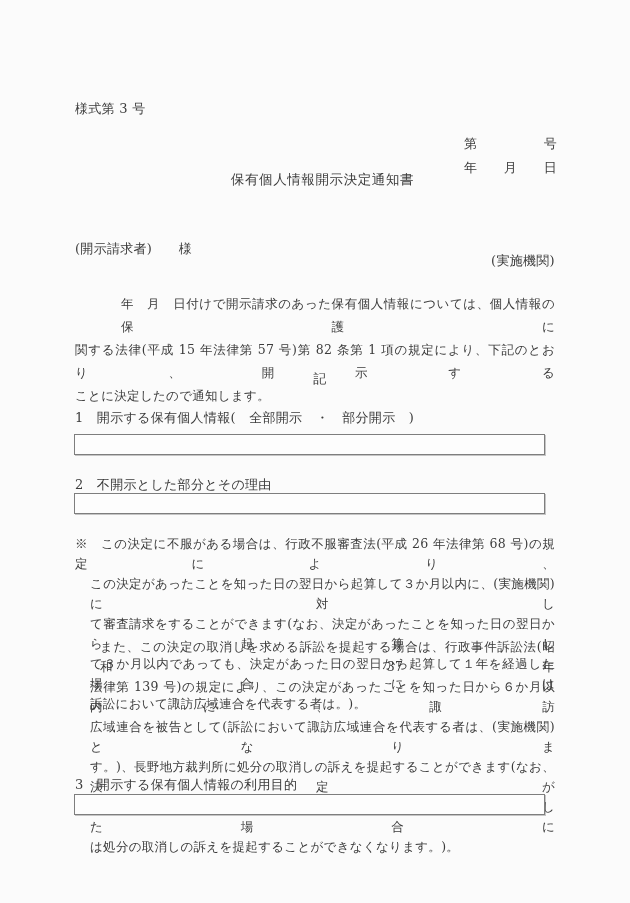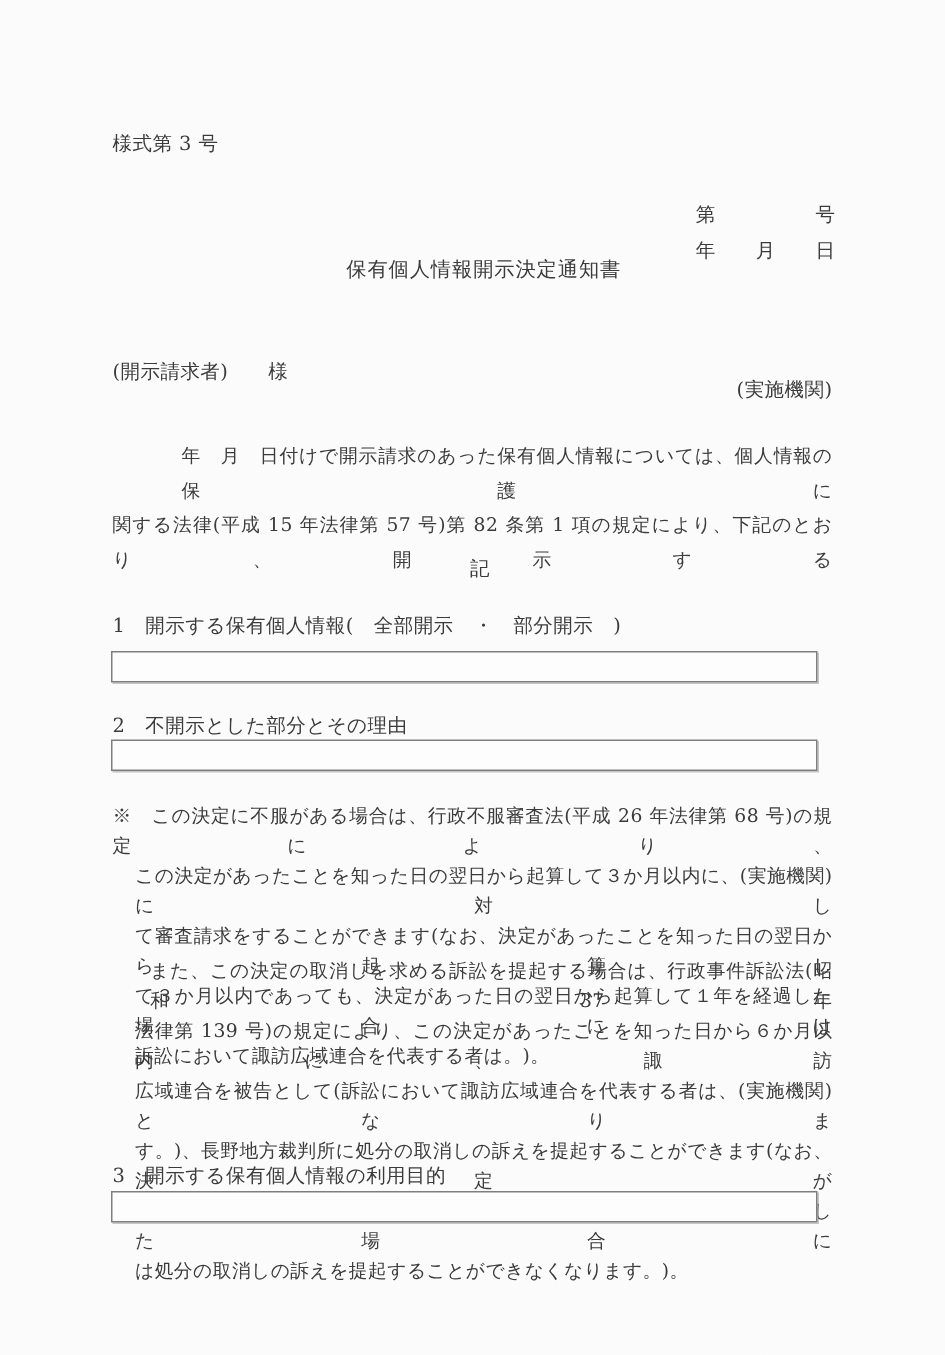--- a/index.html
+++ b/index.html
@@ -7,21 +7,21 @@
     position:relative;
     width:630px;height:903px;
     background:#fbfbfb;
     color:#3b3b3b;
     font-family:"DejaVu Serif","Liberation Serif",serif;
     font-size:13px;
     letter-spacing:0.3px;
     overflow:hidden;
   }
   .abs{position:absolute;}
-  .form-number{left:75px;top:88px;line-height:18px;text-align:right;}
+  .form-number{left:75px;top:100px;line-height:18px;text-align:right;}
   .right-head{right:73px;top:132px;line-height:24px;text-align:right;}
   .doc-title{left:75px;top:171px;width:495px;text-align:center;font-size:13.5px;letter-spacing:0.6px;}
   .addressee{left:75px;top:211px;line-height:18px;margin-top:29px;}
   .agency{right:75px;top:252px;line-height:18px;margin-left:19px;}
   .body-para{left:75px;top:292px;width:480px;line-height:23px;font-size:12.5px;}
   .ki-mark{left:75px;top:370px;width:490px;text-align:center;}
   .jl{text-align:justify;text-align-last:justify;}
   .ind-first{padding-left:46px;}
   .sec-label{left:75px;line-height:16px;}
   .sec1{top:410px;}
@@ -59,20 +59,21 @@
 
   <div class="abs doc-title">保有個人情報開示決定通知書</div>
 
   <div class="abs addressee">(開示請求者)　　様</div>
 
   <div class="abs agency">(実施機関)</div>
 
   <div class="abs body-para">
     <div class="jl ind-first">年　月　日付けで開示請求のあった保有個人情報については、個人情報の保護に</div>
     <div class="jl">関する法律(平成 15 年法律第 57 号)第 82 条第 1 項の規定により、下記のとおり、開示する</div>
+    <div>ことに決定したので通知します。</div>
   </div>
 
   <div class="abs ki-mark">記</div>
 
   <div class="abs sec-label sec1">1　開示する保有個人情報(　全部開示　・　部分開示　)</div>
   <input class="fill-box box1" type="text" value="" style="">
 
   <div class="abs sec-label sec2">2　不開示とした部分とその理由</div>
   <input class="fill-box box2" type="text" value="" style="">
 

